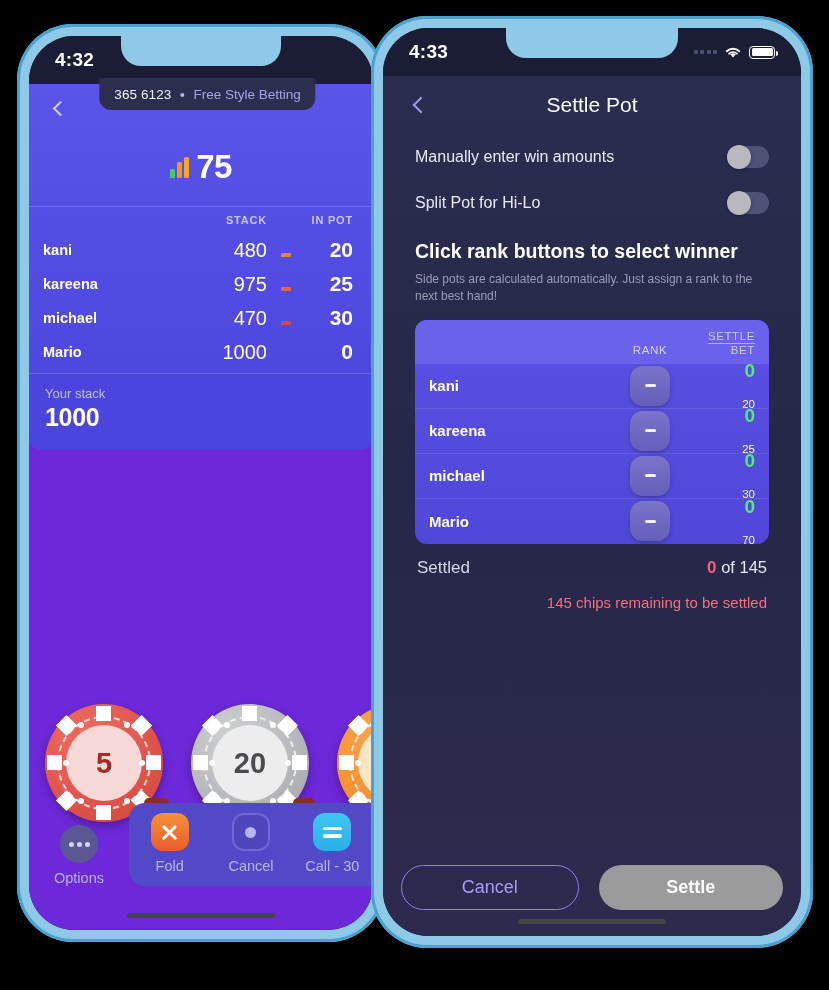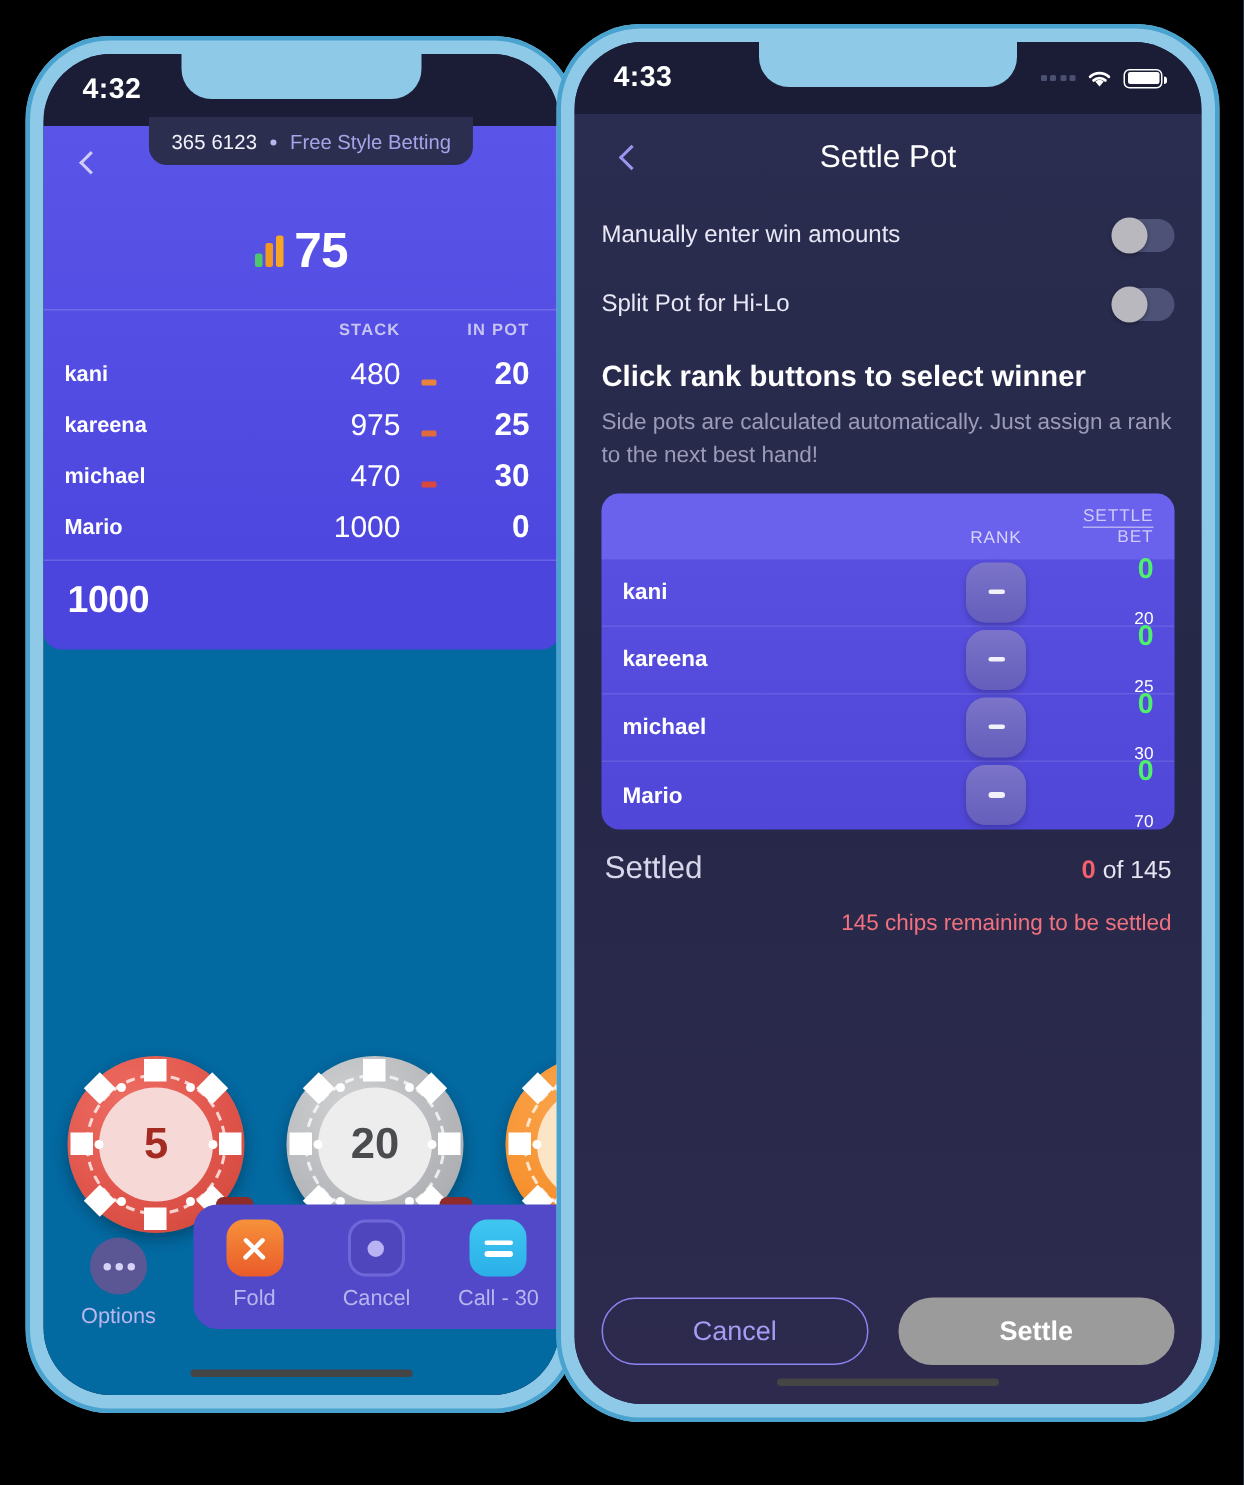--- a/index.html
+++ b/index.html
@@ -55,21 +55,21 @@
     width: 26px; height: 13px; border: 1.6px solid #fff; border-radius: 4px;
     position: relative; padding: 1.5px;
   }
   .batt::after {
     content:''; position: absolute; right: -4px; top: 4px;
     width: 2px; height: 5px; background: #fff; border-radius: 0 2px 2px 0;
   }
   .batt i { display:block; width: 100%; height: 100%; background: #fff; border-radius: 1.5px; }
 
   
-  .lp-screen { background: #0369a1; height: calc(100% - 48px); position: relative; }
+  .lp-screen { background: #6d28d9; height: calc(100% - 48px); position: relative; }
   .lp-card {
     background: linear-gradient(180deg,#5b54e8 0%,#4b44dd 100%);
     border-radius: 0 0 12px 12px;
     padding-bottom: 2px;
     position: relative;
   }
   .lp-topbar { height: 48px; position: relative; display:flex; align-items:center; }
   .lp-back {
     width: 42px; height: 42px; margin-left: 10px;
     display:flex; align-items:center; justify-content:center;
@@ -185,30 +185,30 @@
     position: relative;
     display: flex; flex-direction: column;
   }
   .rp-nav { height: 58px; display:flex; align-items:center; position:relative; padding: 0 18px; }
   .rp-back { width:40px; height:40px; display:flex; align-items:center; justify-content:center; }
   .rp-back .chev { border-color:#9d96f0; border-left-width:2.6px; border-bottom-width:2.6px; width:12px; height:12px; }
   .rp-title {
     position:absolute; left:0; right:0; text-align:center;
     color:#fff; font-size: 21px; pointer-events:none;
   }
-  .rp-body { padding: 0 18px; }
+  .rp-body { padding: 0 32px; }
   .toggle-row { display:flex; align-items:center; height: 46px; }
   .toggle-row .lbl { flex:1; color:#e9e8f6; font-size: 16px; }
   .switch { width: 42px; height: 22px; border-radius: 12px; background:#4e5277; position:relative; }
   .switch .knob {
     position:absolute; left: 0px; top:-1px; width: 24px; height: 24px;
     border-radius:50%; background:#b8b8be; box-shadow: 0 1px 3px rgba(0,0,0,.35);
   }
   .rp-h2 { color:#ffffff; font-size: 19.5px; font-weight: bold; margin: 14px 0 8px 0; }
-  .rp-sub { color:#9d9cb8; font-size: 15px; line-height: 1.45; margin-bottom: 14px; }
+  .rp-sub { color:#9d9cb8; font-size: 12px; line-height: 1.45; margin-bottom: 14px; }
 
   .settle-card {
     background: linear-gradient(180deg,#5a51e2 0%,#5047d8 100%);
     border-radius: 12px; overflow: hidden;
   }
   .settle-head {
     background:#6a61ec; display:flex; align-items:flex-end;
     padding: 9px 14px 8px 14px; height: 44px;
   }
   .settle-head .sp { flex:1; }
@@ -228,21 +228,21 @@
     box-shadow: 0 2px 4px rgba(0,0,0,.22);
     margin: 0 23px;
   }
   .rank-btn i { display:block; width: 11px; height: 3.4px; background:#f2f1fb; border-radius:2px; }
   .bet-cell { width: 62px; text-align:right; line-height:1; }
   .bet-cell .num { color:#4ef06c; font-size: 19px; font-weight:bold; display:block; padding-bottom:3px; }
   .bet-cell .bar { height:1px; background: rgba(255,255,255,.45); margin: 0 0 3px 14px; }
   .bet-cell .den { color:#ffffff; font-size: 11.5px; display:block; }
 
   .settled-row { display:flex; align-items:baseline; margin: 14px 2px 0 2px; }
-  .settled-row .lbl { flex:1; color:#d8d6ea; font-size: 21px; }
+  .settled-row .lbl { flex:1; color:#d8d6ea; font-size: 17px; }
   .settled-row .val { font-size: 16.5px; color:#e7e5f3; }
   .settled-row .val b { color:#f4606e; font-size: 17px; }
   .remaining { text-align:right; color:#f2717e; font-size: 15px; margin: 16px 2px 0 2px; }
 
   .rp-footer { margin-top: auto; padding: 0 18px 26px 18px; display:flex; gap: 20px; }
   .btn-cancel {
     flex: 1; height: 45px; border-radius: 24px;
     border: 1.6px solid #8b83ee; background: transparent;
     color:#a49cf5; font-size: 18px; font-family:"Liberation Sans", sans-serif;
     display:flex; align-items:center; justify-content:center;
@@ -331,20 +331,21 @@
               <div class="lp-stack">1000</div>
               <div class="lp-inpot">
                 <span>0</span>
               </div>
             </div>
           </div>
 
           <div class="lp-divider"></div>
 
           <div class="lp-your">
+            <div class="lp-your-lbl">Your stack</div>
             <div class="lp-your-val">1000</div>
           </div>
         </div>
 
         <div class="chips-row">
           <div class="chip-wrap">
             <div class="chip chip-red">
               <span class="ring"></span>
               <span class="sq" style="top:2px;left:51px;"></span>
               <span class="sq" style="bottom:2px;left:51px;"></span>

